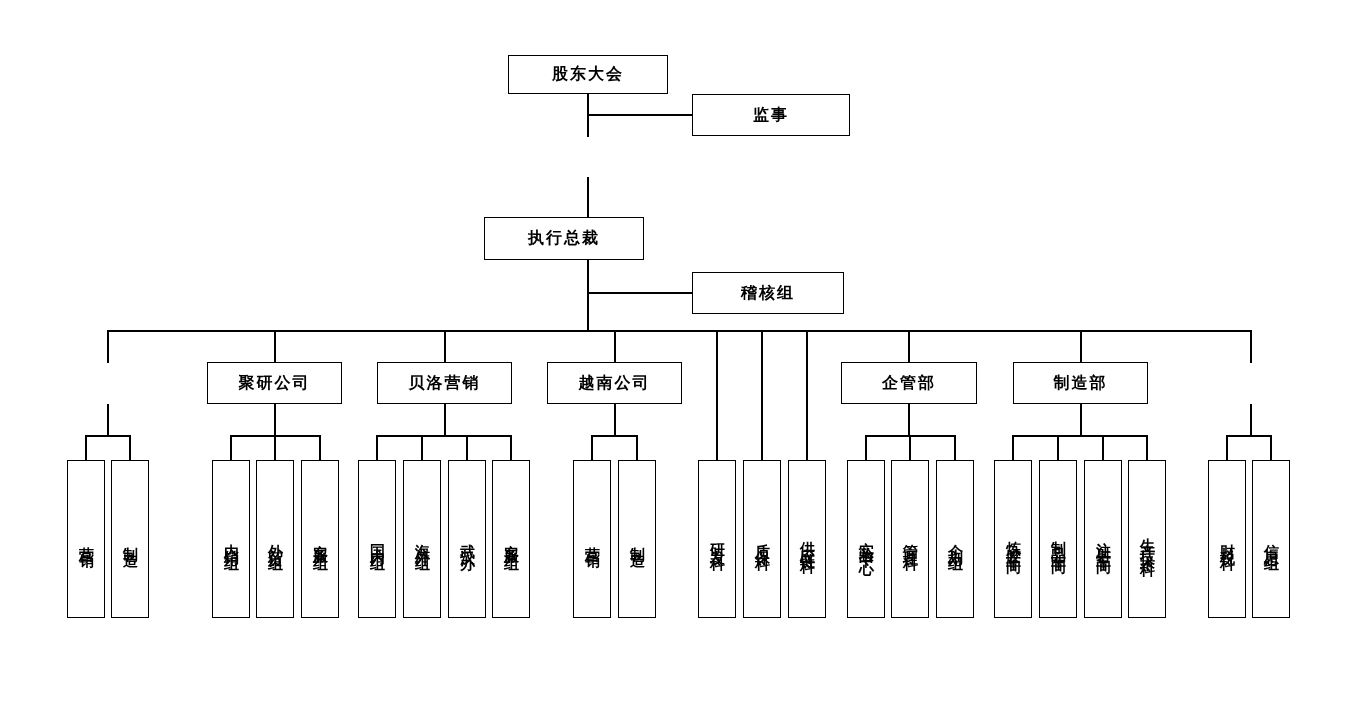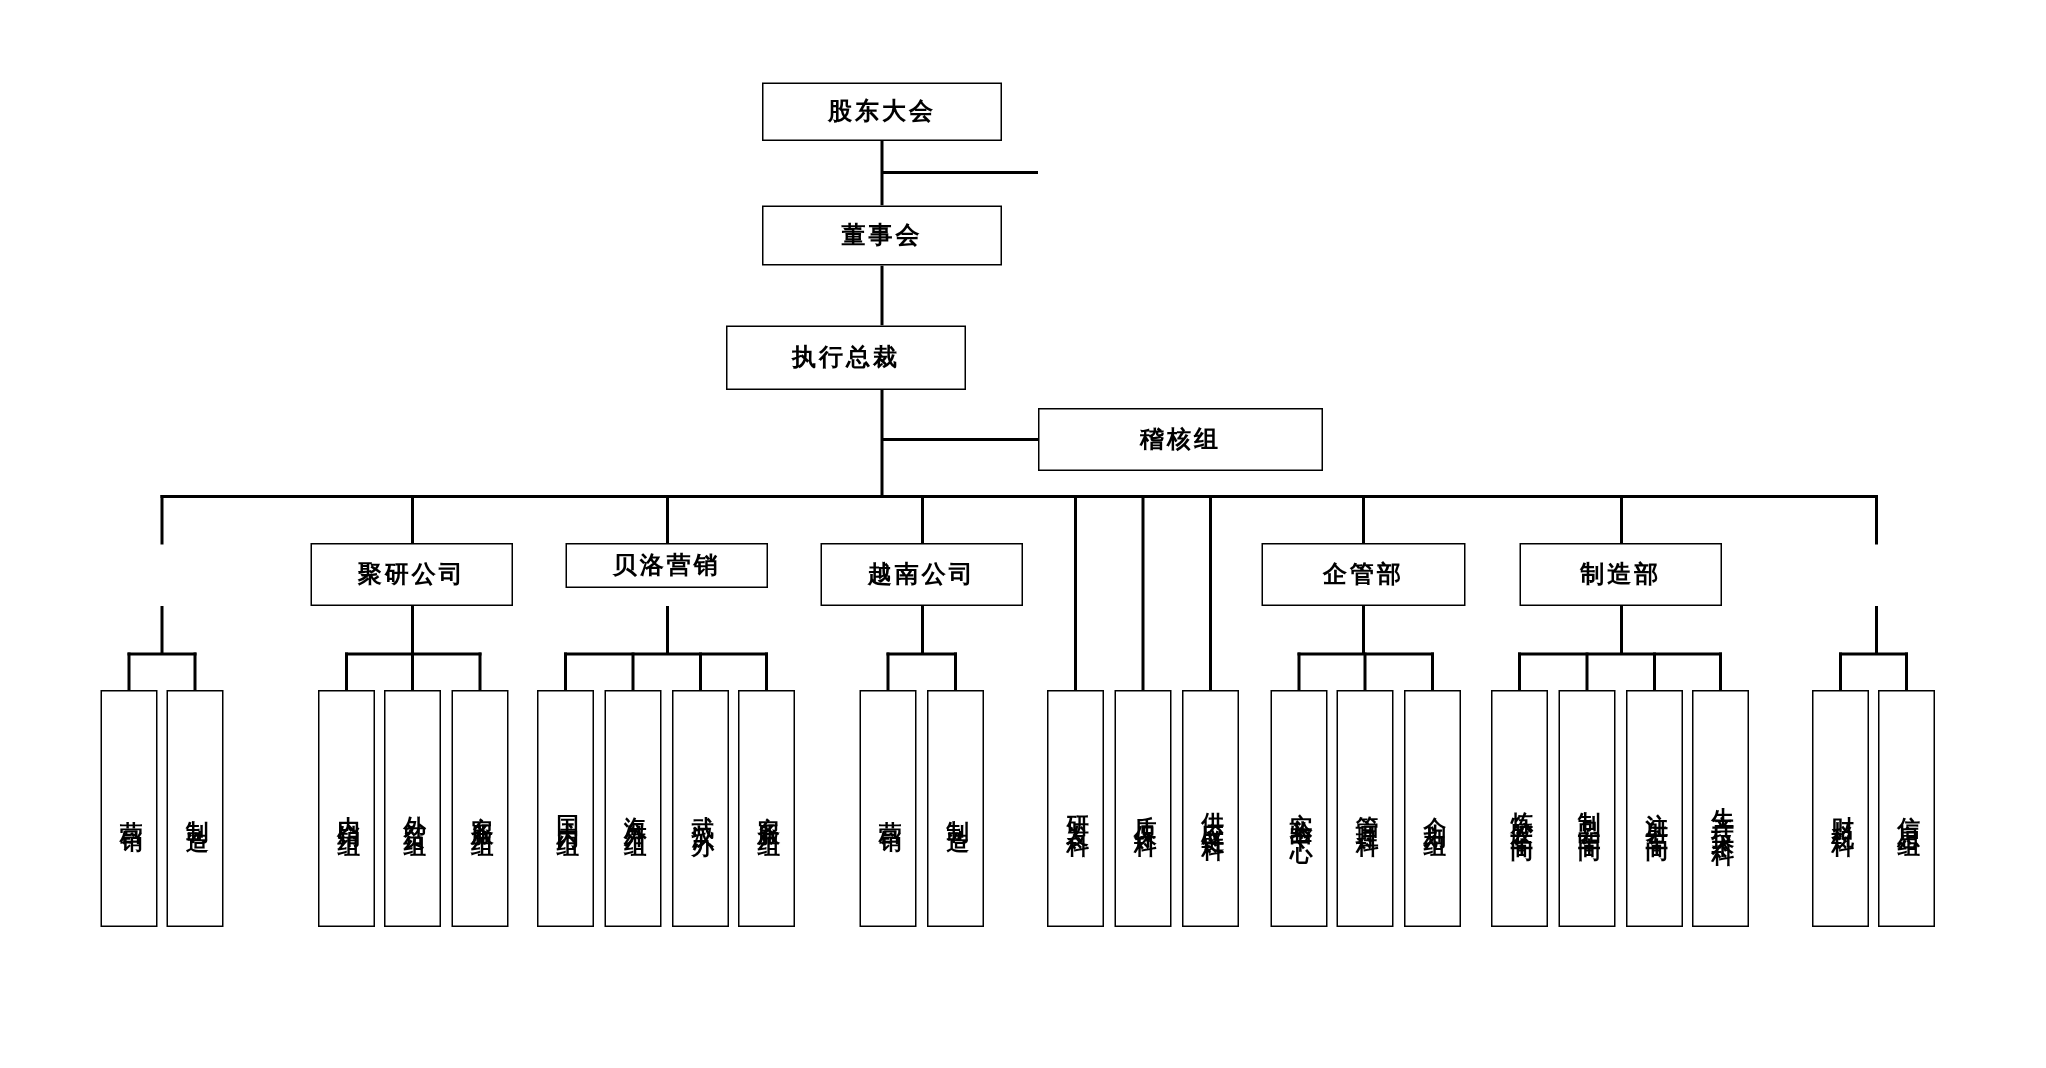--- a/index.html
+++ b/index.html
@@ -85,26 +85,26 @@
   <i class="vl" style="left:909px;top:435px;height:26px"></i>
   <i class="vl" style="left:954px;top:435px;height:26px"></i>
   <i class="vl" style="left:1012px;top:435px;height:26px"></i>
   <i class="vl" style="left:1057px;top:435px;height:26px"></i>
   <i class="vl" style="left:1102px;top:435px;height:26px"></i>
   <i class="vl" style="left:1146px;top:435px;height:26px"></i>
   <i class="vl" style="left:1226px;top:435px;height:26px"></i>
   <i class="vl" style="left:1270px;top:435px;height:26px"></i>
 
   <div class="box" style="left:508px;top:55px;width:160px;height:39px">股东大会</div>
-  <div class="box" style="left:508px;top:137px;width:160px;height:40px">董事会</div>
+  <div class="box" style="left:692px;top:94px;width:158px;height:42px">监事</div>
   <div class="box" style="left:484px;top:217px;width:160px;height:43px">执行总裁</div>
-  <div class="box" style="left:692px;top:272px;width:190px;height:42px">稽核组</div>
+  <div class="box" style="left:692px;top:272px;width:152px;height:42px">稽核组</div>
 
   <div class="box" style="left:207px;top:362px;width:135px;height:42px">聚研公司</div>
-  <div class="box" style="left:377px;top:362px;width:135px;height:30px">贝洛营销</div>
+  <div class="box" style="left:377px;top:362px;width:135px;height:42px">贝洛营销</div>
   <div class="box" style="left:547px;top:362px;width:135px;height:42px">越南公司</div>
   <div class="box" style="left:841px;top:362px;width:136px;height:42px">企管部</div>
   <div class="box" style="left:1013px;top:362px;width:135px;height:42px">制造部</div>
 
   <div class="box vbox" style="left:67px;top:460px">营销</div>
   <div class="box vbox" style="left:111px;top:460px">制造</div>
 
   <div class="box vbox" style="left:212px;top:460px">内销组</div>
   <div class="box vbox" style="left:256px;top:460px">外贸组</div>
   <div class="box vbox" style="left:301px;top:460px">客服组</div>

